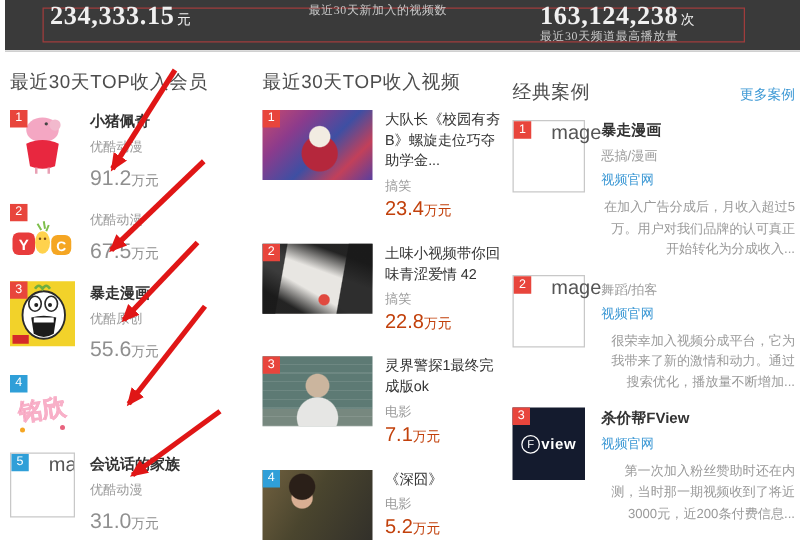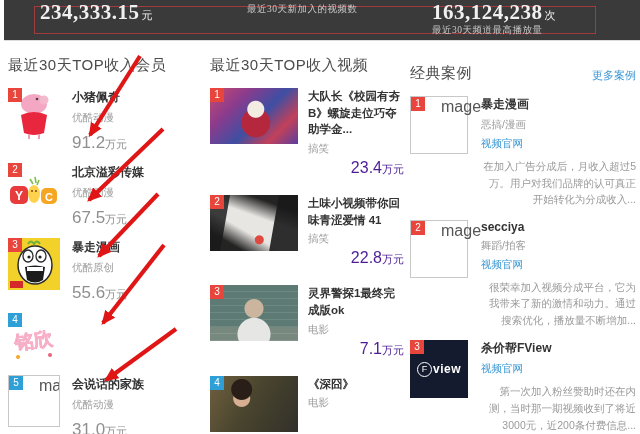--- a/index.html
+++ b/index.html
@@ -44,23 +44,23 @@
   
   .broken{border:1px solid #c8c8c8;background:#fff;box-sizing:border-box;}
   .broken .alt{position:absolute;left:30px;top:1px;font-size:16px;color:#555;text-align:right;}
   
   .av-rage{background:#f2d22a;}
   .av-mx text{font-family:"Liberation Sans","DejaVu Sans",sans-serif;}
   
   .v-item{display:flex;margin-bottom:18px;}
   .thumb{width:88px;height:56px;position:relative;flex:none;overflow:hidden;}
   .v-info{margin-left:10px;width:96px;}
-  .v-name{font-size:11.5px;color:#333;line-height:1.45;font-weight:bold;}
+  .v-name{font-size:11.5px;color:#333;line-height:1.45;}
   .v-cat{font-size:10.5px;color:#9a9a9a;margin-top:4px;}
-  .v-val{font-size:16px;color:#4c1d95;margin-top:3px;text-align:right;}
+  .v-val{font-size:16px;color:#c2410c;margin-top:3px;}
   .v-val .u{font-size:11px;}
   .thumb-1{background:
     radial-gradient(circle at 52% 38%, #f2ece2 0 8px, rgba(0,0,0,0) 9px),
     radial-gradient(circle at 52% 62%, #b5273c 0 14px, rgba(0,0,0,0) 15px),
     linear-gradient(135deg,#c94b6e 0%,#8c3b8c 28%,#3e4fa3 55%,#c2405a 78%,#5a3f9e 100%);}
   .thumb-2{background:
     radial-gradient(circle at 56% 80%, #e0493f 0 4px, rgba(0,0,0,0) 5px),
     linear-gradient(30deg, rgba(25,25,25,.95) 0 18%, rgba(0,0,0,0) 38%),
     linear-gradient(200deg, rgba(25,25,25,.95) 0 20%, rgba(0,0,0,0) 42%),
     linear-gradient(100deg,#3c3c3c 0 20%,#e8e6e2 21% 70%,#2e2e2e 71%);}
@@ -137,21 +137,20 @@
         <text x="11" y="37" font-size="12" font-weight="bold" fill="#fff" text-anchor="middle">Y</text>
         <rect x="33" y="25" width="16" height="16" rx="5" fill="#f5a623"></rect>
         <text x="41" y="38" font-size="11" font-weight="bold" fill="#fff" text-anchor="middle">C</text>
         <ellipse cx="26" cy="31" rx="6" ry="9" fill="#ffd24d"></ellipse>
         <circle cx="24" cy="28" r="1" fill="#7a4a18"></circle>
         <circle cx="28" cy="28" r="1" fill="#7a4a18"></circle>
         <path d="M22 16 l3 5 M27 14 l1 6 M31 17 l-2 5" stroke="#7fbf4d" stroke-width="1.6" fill="none"></path>
       </svg>
     </div>
     <div class="m-info">
-      <div class="i-name">北京溢彩传媒</div>
       <div class="i-cat">优酷动漫</div>
       <div class="i-val"><span>67.5</span><span class="u">万元</span></div>
     </div>
   </div>
 
   <div class="m-item">
     <div class="img52 av-rage">
       <span class="badge red">3</span>
       <svg viewBox="0 0 52 52">
         <ellipse cx="27" cy="27" rx="17" ry="19" fill="#fff" stroke="#2a2a2a" stroke-width="1.5"></ellipse>
@@ -210,21 +209,21 @@
       <div class="v-cat">搞笑</div>
       <div class="v-val"><span>23.4</span><span class="u">万元</span></div>
     </div>
   </div>
 
   <div class="v-item">
     <div class="thumb thumb-2">
       <span class="badge red">2</span>
     </div>
     <div class="v-info">
-      <div class="v-name">土味小视频带你回味青涩爱情 41</div>
+      <div class="v-name">土味小视频带你回味青涩爱情 42</div>
       <div class="v-cat">搞笑</div>
       <div class="v-val"><span>22.8</span><span class="u">万元</span></div>
     </div>
   </div>
 
   <div class="v-item">
     <div class="thumb thumb-3">
       <span class="badge red">3</span>
     </div>
     <div class="v-info">
@@ -234,20 +233,21 @@
     </div>
   </div>
 
   <div class="v-item">
     <div class="thumb thumb-4">
       <span class="badge blue">4</span>
     </div>
     <div class="v-info">
       <div class="v-name">《深囧》</div>
       <div class="v-cat">电影</div>
+      <div class="v-val"><span>5.2</span><span class="u">万元</span></div>
     </div>
   </div>
 
 </div>
 
 <div class="col col3">
   <div class="col-head">
     <span class="col-title">经典案例</span>
     <span class="more-link">更多案例</span>
   </div>
@@ -264,21 +264,20 @@
       <div class="c-desc">在加入广告分成后，月收入超过5万。用户对我们品牌的认可真正开始转化为分成收入...</div>
     </div>
   </div>
 
   <div class="case">
     <div class="case-img broken">
       <span class="badge red">2</span>
       <span class="alt">mage</span>
     </div>
     <div class="case-info">
-      <div class="c-name">secciya</div>
       <div class="c-cat">舞蹈/拍客</div>
       <div class="c-link">视频官网</div>
       <div class="c-desc">很荣幸加入视频分成平台，它为我带来了新的激情和动力。通过搜索优化，播放量不断增加...</div>
     </div>
   </div>
 
   <div class="case">
     <div class="case-img fview">
       <span class="badge red">3</span>
       <span class="f-circle">F</span>

